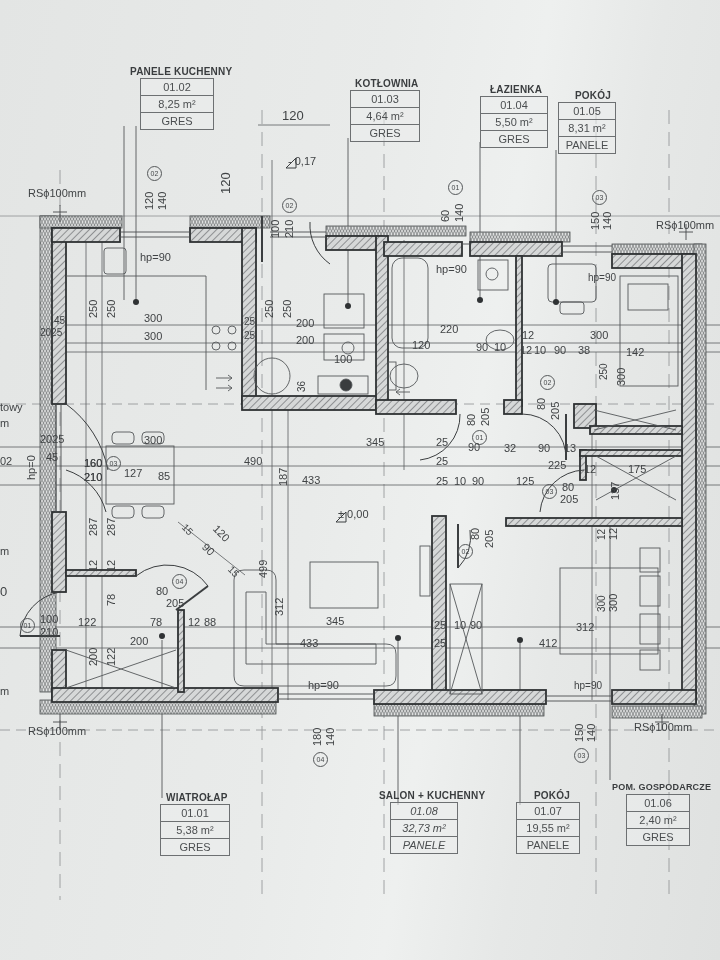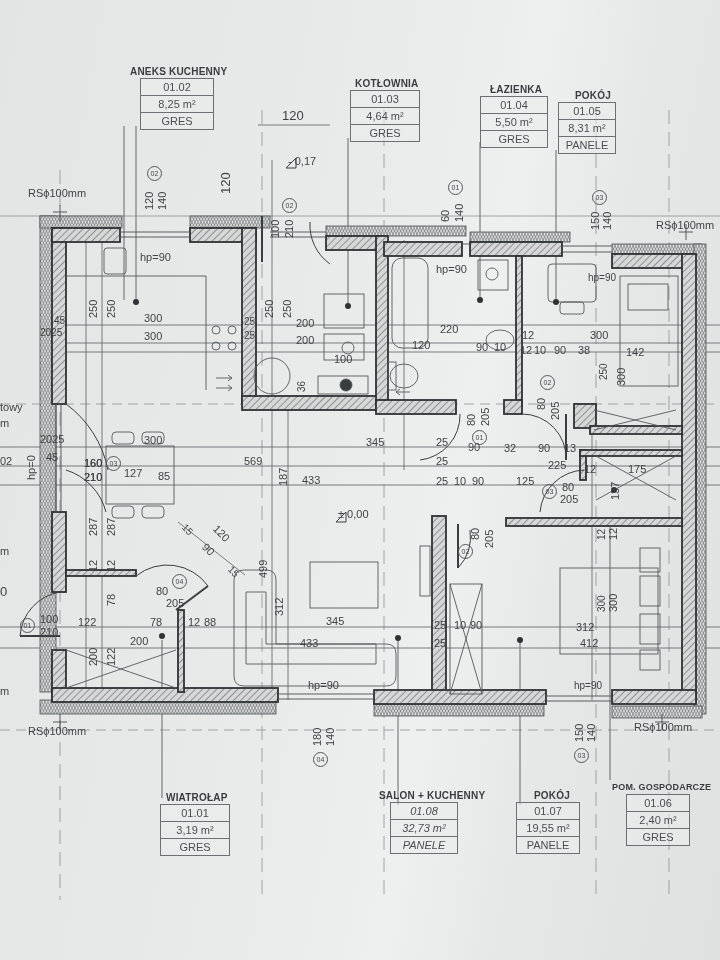--- a/index.html
+++ b/index.html
@@ -252,21 +252,21 @@
     <line x1="662" y1="714" x2="662" y2="730"></line>
         <line x1="655" y1="722" x2="669" y2="722"></line>
   </g>
 
   <g stroke="#3b3e40" stroke-width="1" fill="none">
     <path d="M336 522 l10 -10 v10 z"></path>
     <path d="M286 168 l10 -10 v10 z"></path>
   </g>
 </svg>
 
-<div class="room-title" style="left:130px;top:66px;">ANEKS KUCHENNY</div>
+<div class="room-title" style="left:130px;top:66px;">PANELE KUCHENNY</div>
 <div class="room-box" style="left:140px;top:78px;width:72px;">
   <div>01.02</div>
   <div>8,25 m²</div>
   <div>GRES</div>
 </div>
 
 <div class="room-title" style="left:355px;top:78px;">KOTŁOWNIA</div>
 <div class="room-box" style="left:350px;top:90px;width:68px;">
   <div>01.03</div>
   <div>4,64 m²</div>
@@ -283,21 +283,21 @@
 <div class="room-title" style="left:575px;top:90px;">POKÓJ</div>
 <div class="room-box" style="left:558px;top:102px;width:56px;">
   <div>01.05</div>
   <div>8,31 m²</div>
   <div>PANELE</div>
 </div>
 
 <div class="room-title" style="left:166px;top:792px;">WIATROŁAP</div>
 <div class="room-box" style="left:160px;top:804px;width:68px;">
   <div>01.01</div>
-  <div>3,19 m²</div>
+  <div>5,38 m²</div>
   <div>GRES</div>
 </div>
 
 <div class="room-title" style="left:379px;top:790px;">SALON + KUCHENNY</div>
 <div class="room-box" style="left:390px;top:802px;width:66px;font-style:italic;">
   <div>01.08</div>
   <div>32,73 m²</div>
   <div>PANELE</div>
 </div>
 
@@ -416,21 +416,21 @@
 <div class="dim v" style="left:616px;top:386px;">300</div>
 <div class="dim sm v" style="left:598px;top:380px;">250</div>
 
 <div class="dim" style="left:366px;top:437px;">345</div>
 <div class="dim" style="left:436px;top:437px;">25</div>
 <div class="dim" style="left:468px;top:442px;">90</div>
 <div class="dim" style="left:504px;top:443px;">32</div>
 <div class="dim" style="left:538px;top:443px;">90</div>
 <div class="dim" style="left:564px;top:443px;">13</div>
 
-<div class="dim" style="left:244px;top:456px;">569</div>
+<div class="dim" style="left:244px;top:456px;">490</div>
 <div class="dim" style="left:436px;top:456px;">25</div>
 <div class="dim" style="left:504px;top:460px;margin-left:44px;">225</div>
 <div class="dim" style="left:584px;top:464px;">12</div>
 <div class="dim" style="left:628px;top:464px;">175</div>
 
 <div class="dim" style="left:302px;top:475px;">433</div>
 <div class="dim" style="left:436px;top:476px;">25</div>
 <div class="dim" style="left:454px;top:476px;">10</div>
 <div class="dim" style="left:472px;top:476px;">90</div>
 <div class="dim" style="left:516px;top:476px;">125</div>
@@ -466,21 +466,21 @@
 <div class="dim sm" style="left:228px;top:566px;transform:rotate(45deg);">15</div>
 
 <div class="dim" style="left:326px;top:616px;">345</div>
 <div class="dim" style="left:300px;top:638px;">433</div>
 <div class="dim" style="left:434px;top:620px;">25</div>
 <div class="dim" style="left:434px;top:638px;">25</div>
 <div class="dim" style="left:454px;top:620px;">10</div>
 <div class="dim" style="left:470px;top:620px;">90</div>
 
 <div class="dim" style="left:576px;top:622px;">312</div>
-<div class="dim" style="left:580px;top:638px;">412</div>
+<div class="dim" style="left:539px;top:638px;">412</div>
 <div class="dim sm v" style="left:596px;top:612px;">300</div>
 <div class="dim v" style="left:608px;top:612px;">300</div>
 <div class="dim sm v" style="left:596px;top:540px;">12</div>
 <div class="dim v" style="left:608px;top:540px;">12</div>
 
 <div class="dim" style="left:0px;top:402px;">towy</div>
 <div class="dim" style="left:0px;top:418px;">m</div>
 <div class="dim" style="left:0px;top:456px;">02</div>
 <div class="dim" style="left:0px;top:546px;">m</div>
 <div class="dim lg" style="left:0px;top:586px;">0</div>

